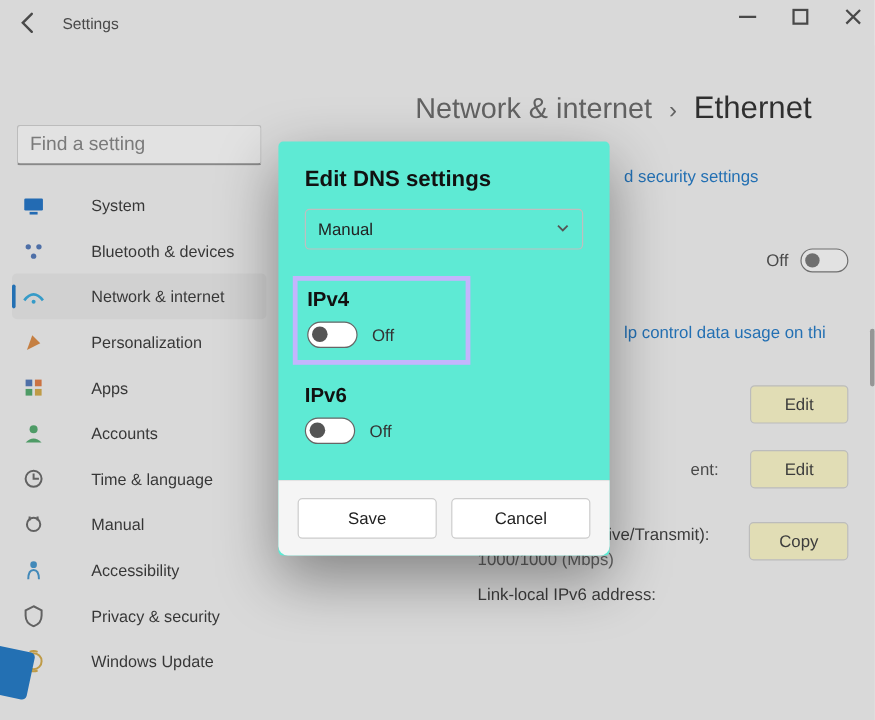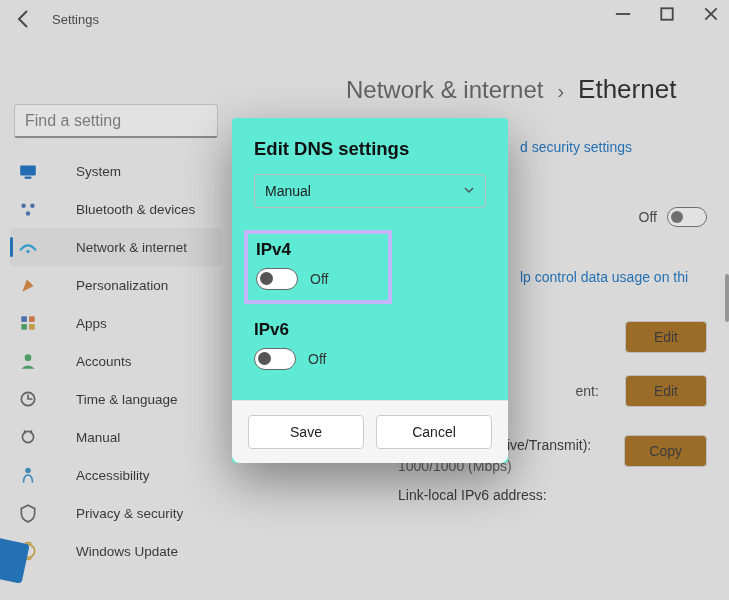--- a/index.html
+++ b/index.html
@@ -32,21 +32,21 @@
   .crumb-sep { color:#555; font-size:20px;}
   .crumb-current { font-size:26px; font-weight:400; color:#111;}
   .link-line { color:#0067c0; font-size:14px; padding-left:290px; margin-bottom:24px;}
   .row-off { display:flex; align-items:center; justify-content:flex-end; padding-right:22px; margin: 52px 0 42px 0; gap:10px;}
   .row-off .lbl { font-size:14px; color:#333;}
   .mini-toggle { width:40px; height:20px; border-radius:10px; border:1.5px solid #666; background:#fff; position:relative;}
   .mini-toggle::after { content:""; position:absolute; left:3px; top:2.5px; width:12px; height:12px; border-radius:50%; background:#666;}
   .desc-line { color:#0067c0; font-size:14px; padding-left:290px; margin-bottom:24px;}
   .info-row { display:flex; align-items:center; justify-content:flex-end; padding-right:22px; gap:26px; margin-bottom:18px;}
   .info-row .txt { font-size:14px; color:#333; text-align:right; }
-  .action-btn { background:#a16207; border:1px solid #ccc; border-radius:4px; padding: 7px 28px; font-size:14px; color:#222; cursor:pointer;}
+  .action-btn { background:#fef9c3; border:1px solid #ccc; border-radius:4px; padding: 7px 28px; font-size:14px; color:#222; cursor:pointer;}
   .info-label-block { padding-left:168px; font-size:14px; color:#222; line-height:1.5;}
   .info-sub { color:#555; }
 
   
   .dim { position:absolute; inset:0; background:rgba(140,140,140,0.25); z-index:10; pointer-events:none;}
 
   
   .dialog { position:absolute; left:232px; top:118px; width:276px; background:#5eead4; border-radius:4px; box-shadow:0 18px 50px rgba(0,0,0,0.4); z-index:20; display:flex; flex-direction:column;}
   .dlg-body { padding: 20px 22px 12px 22px;}
   .dlg-title { font-size:18.5px; font-weight:600; margin-bottom:14px; color:#111;}

